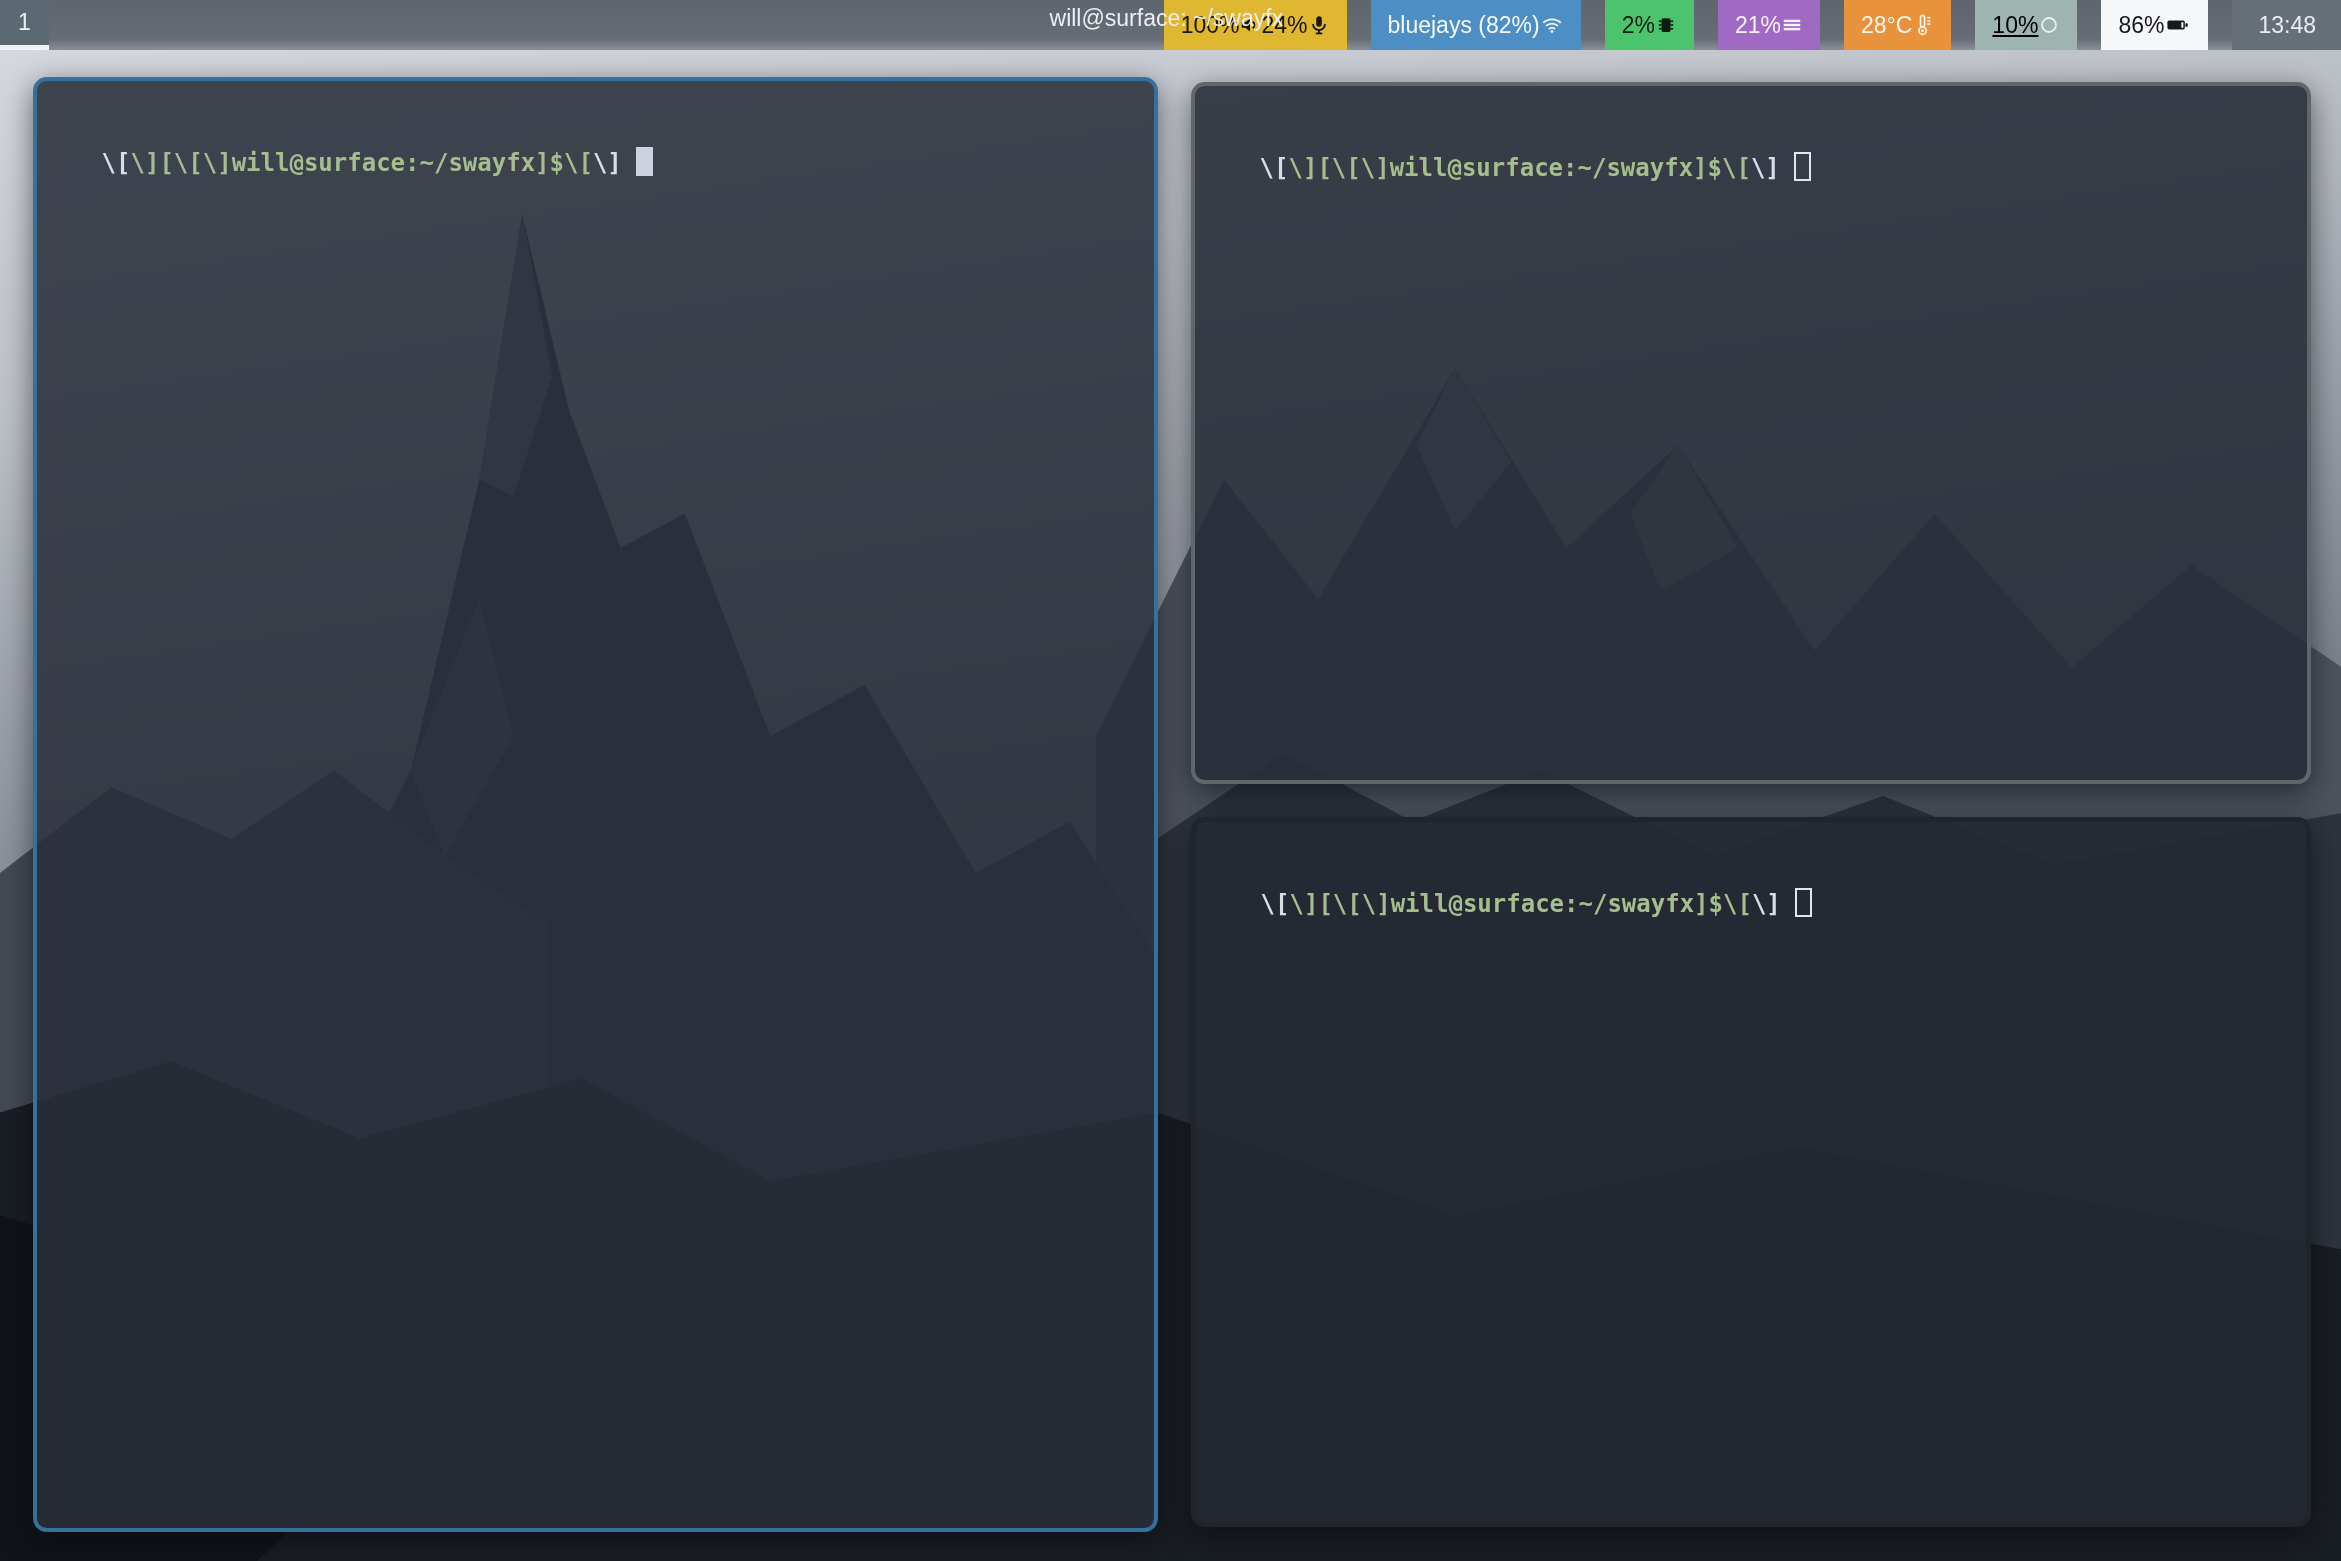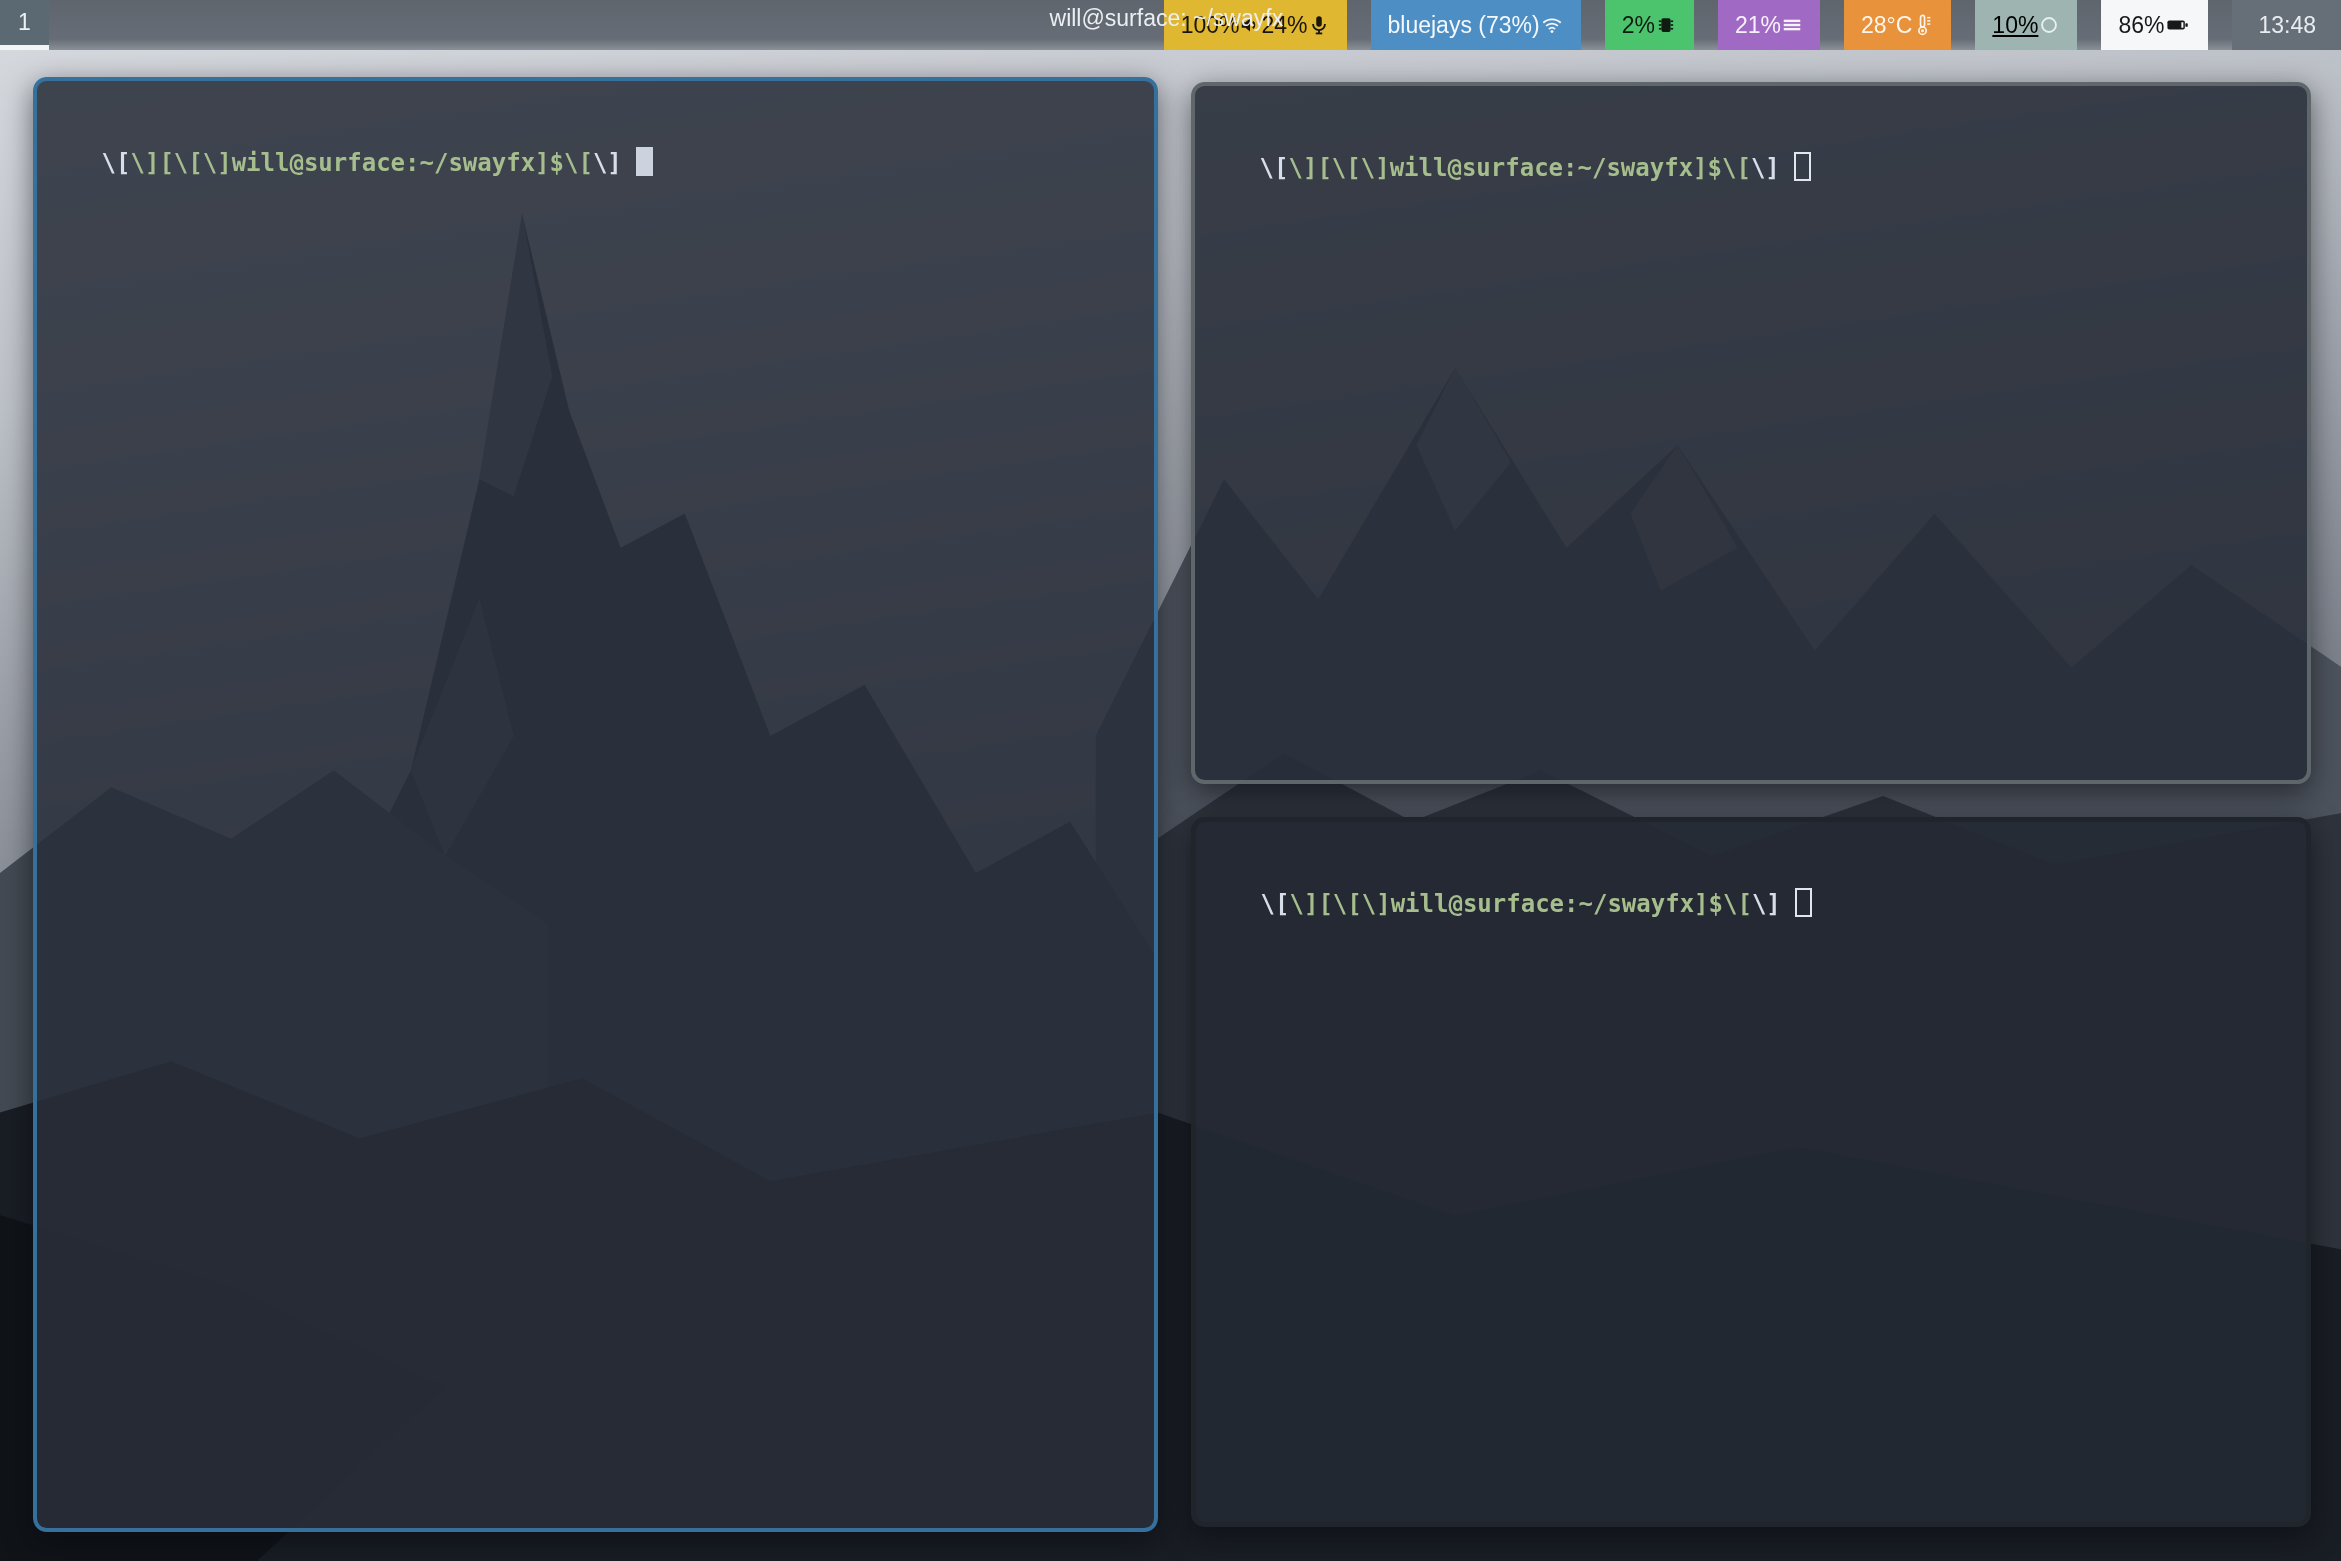--- a/index.html
+++ b/index.html
@@ -108,21 +108,21 @@
       <span>24%</span>
       <svg width="22" height="22" viewBox="0 0 24 24">
         <rect x="9" y="2.5" width="6" height="11.5" rx="3" fill="#19150a"></rect>
         <path d="M5.5 11a6.5 6.5 0 0013 0" stroke="#19150a" stroke-width="2" fill="none"></path>
         <line x1="12" y1="17.5" x2="12" y2="21" stroke="#19150a" stroke-width="2"></line>
         <line x1="8.5" y1="21.2" x2="15.5" y2="21.2" stroke="#19150a" stroke-width="2"></line>
       </svg>
     </div>
 
     <div class="module m-network">
-      <span>bluejays (73%)</span>
+      <span>bluejays (82%)</span>
       <svg width="24" height="22" viewBox="0 0 24 24">
         <path d="M2.5 9.5a14 14 0 0119 0" stroke="#f4f8fb" stroke-width="2" fill="none"></path>
         <path d="M5.6 13a9.4 9.4 0 0112.8 0" stroke="#f4f8fb" stroke-width="2" fill="none"></path>
         <path d="M8.7 16.3a5 5 0 016.6 0" stroke="#f4f8fb" stroke-width="2" fill="none"></path>
         <circle cx="12" cy="19.2" r="1.6" fill="#f4f8fb"></circle>
       </svg>
     </div>
 
     <div class="module m-cpu">
       <span>2%</span>

